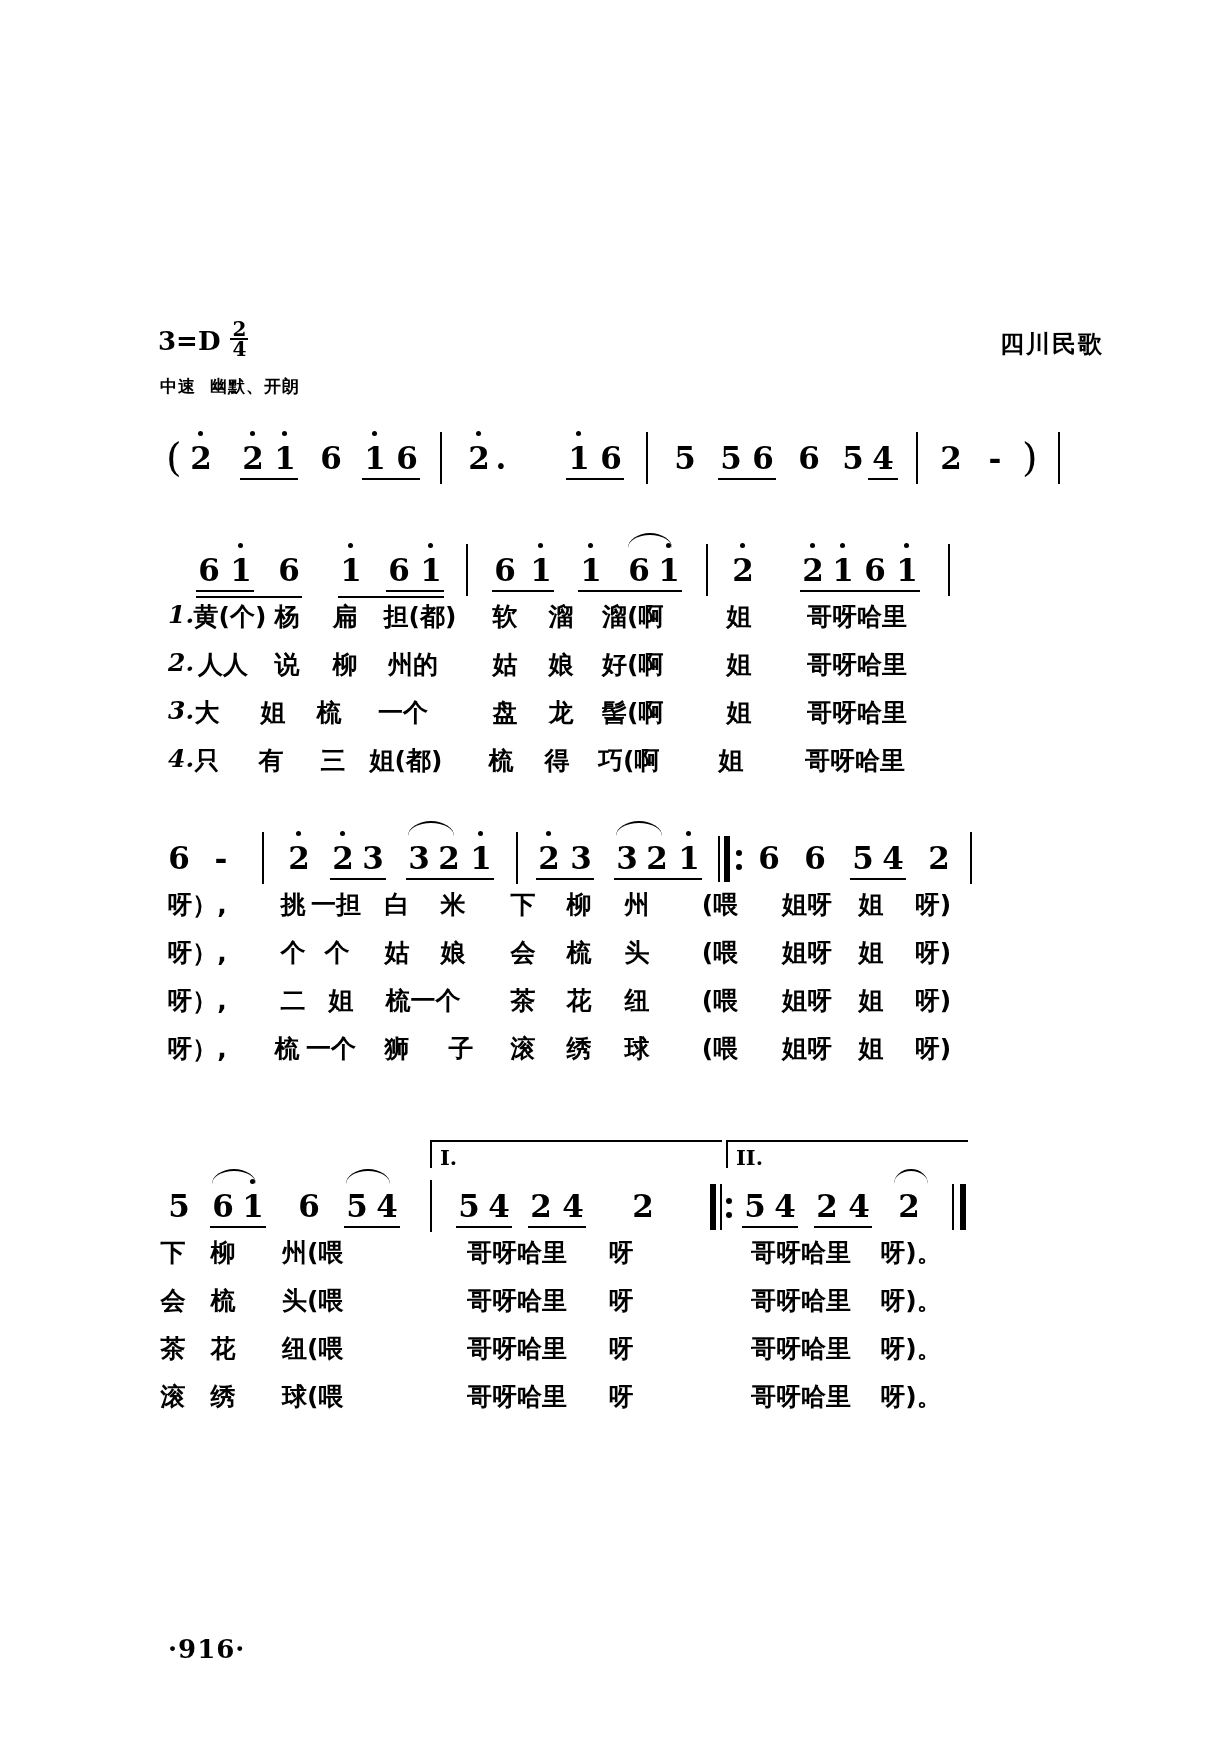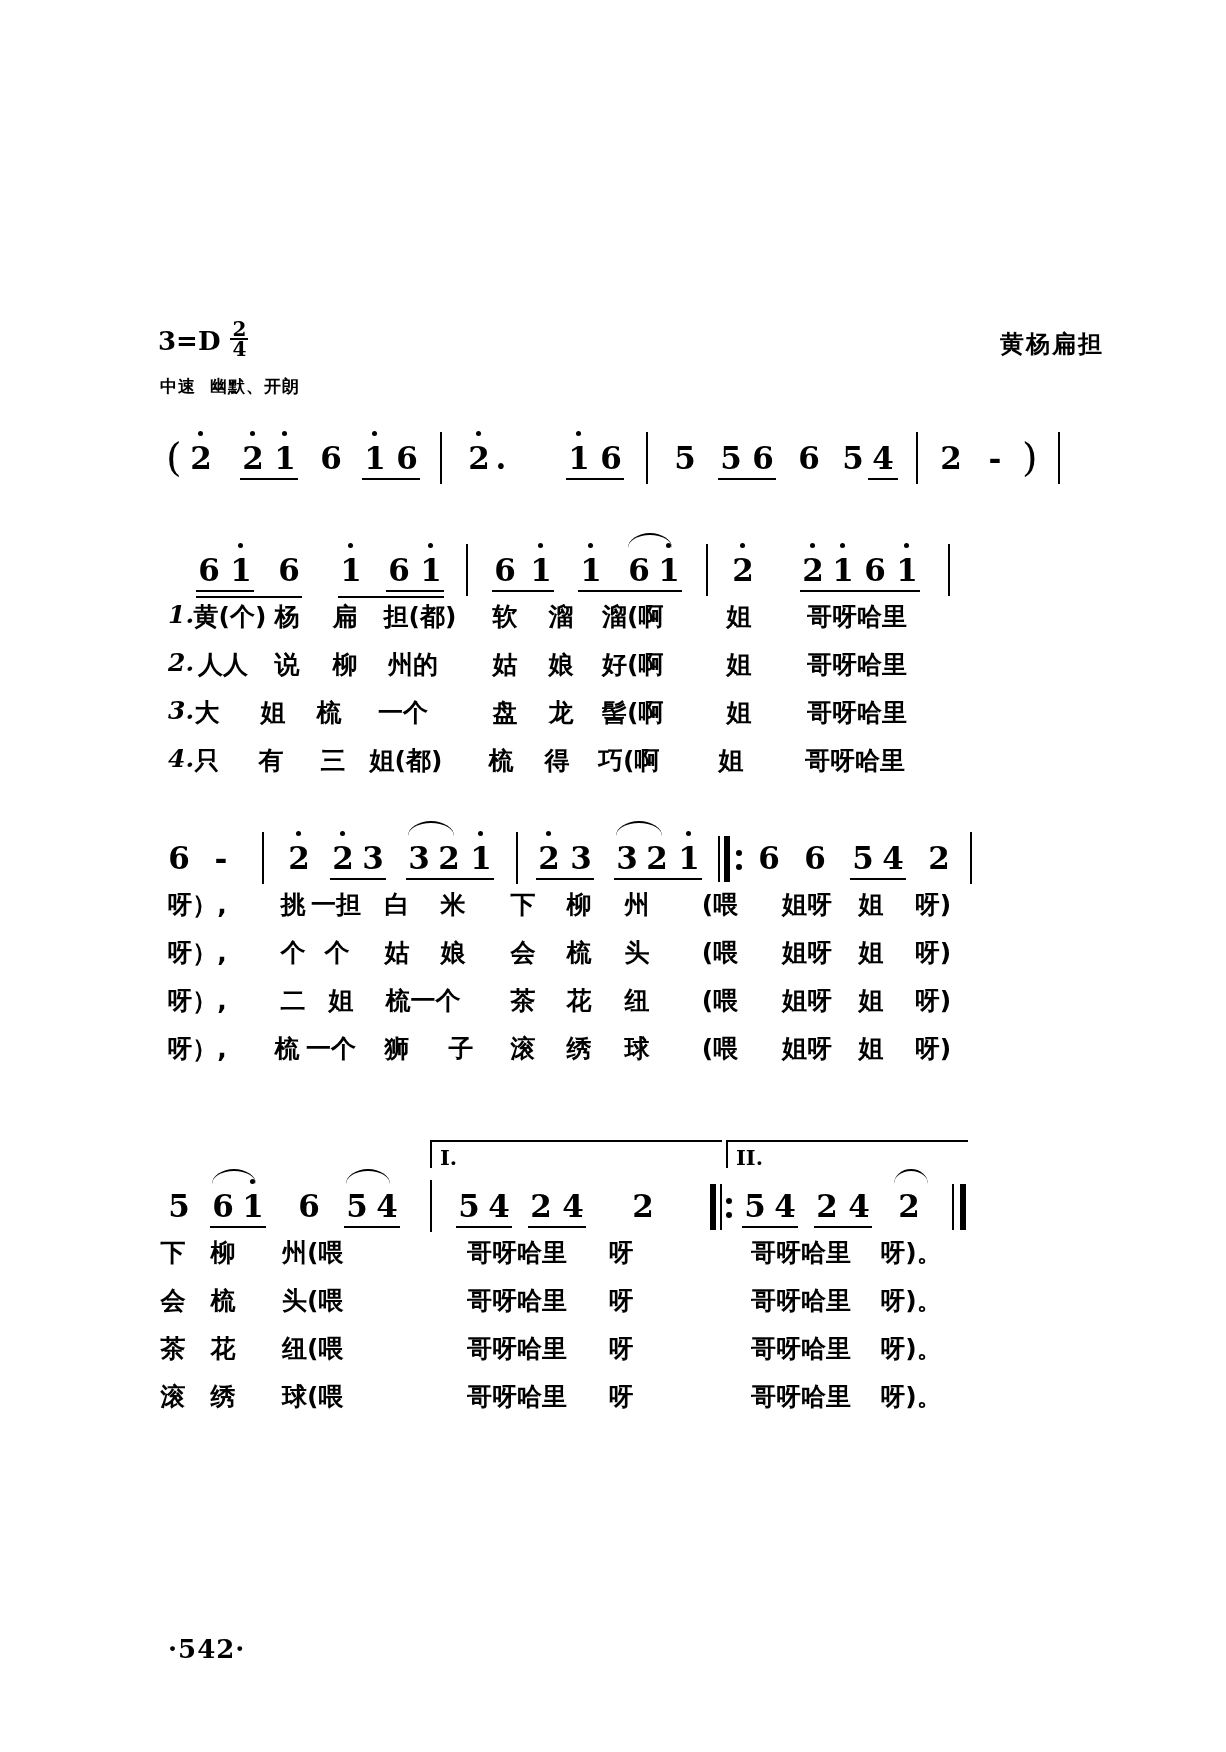--- a/index.html
+++ b/index.html
@@ -218,21 +218,21 @@
     <span class="meter">
       <span class="num">2</span>
       <span class="den">4</span>
     </span>
   </div>
 
   <div class="tempo">
     <span>中速</span><span class="sp"></span><span>幽默、开朗</span>
   </div>
 
-  <div class="attribution">黄杨扁担</div>
+  <div class="attribution">四川民歌</div>
 
   <div class="system" style="top:418px;">
     <div class="notes-row">
 
       <span class="n paren" style="left:166px; bottom:-4px;">
         <span class="g">(</span>
       </span>
 
       <span class="n" style="left:188px; width:26px;">
         <span class="g oct">2</span>
@@ -719,15 +719,15 @@
       <span class="ly" style="left:158px; width:30px;">滚</span>
       <span class="ly" style="left:208px; width:30px;">绣</span>
       <span class="ly" style="left:282px; width:60px;">球(喂</span>
       <span class="ly" style="left:452px; width:130px;">哥呀哈里</span>
       <span class="ly" style="left:606px; width:30px;">呀</span>
       <span class="ly" style="left:736px; width:130px;">哥呀哈里</span>
       <span class="ly" style="left:876px; width:70px;">呀)。</span>
     </div>
   </div>
 
-  <div class="pageno">·542·</div>
+  <div class="pageno">·916·</div>
 
 </div>
 
 </body></html>

